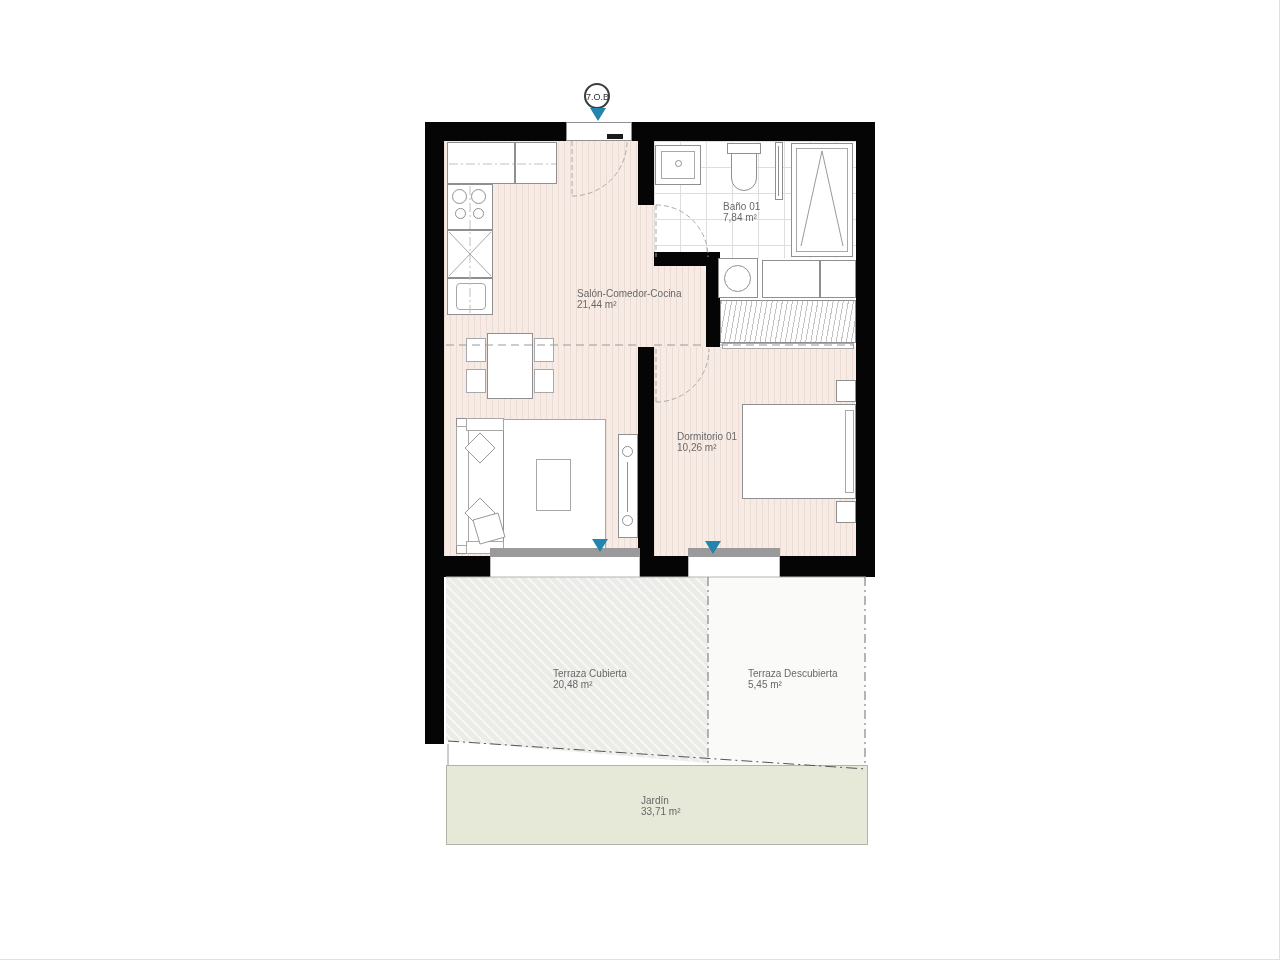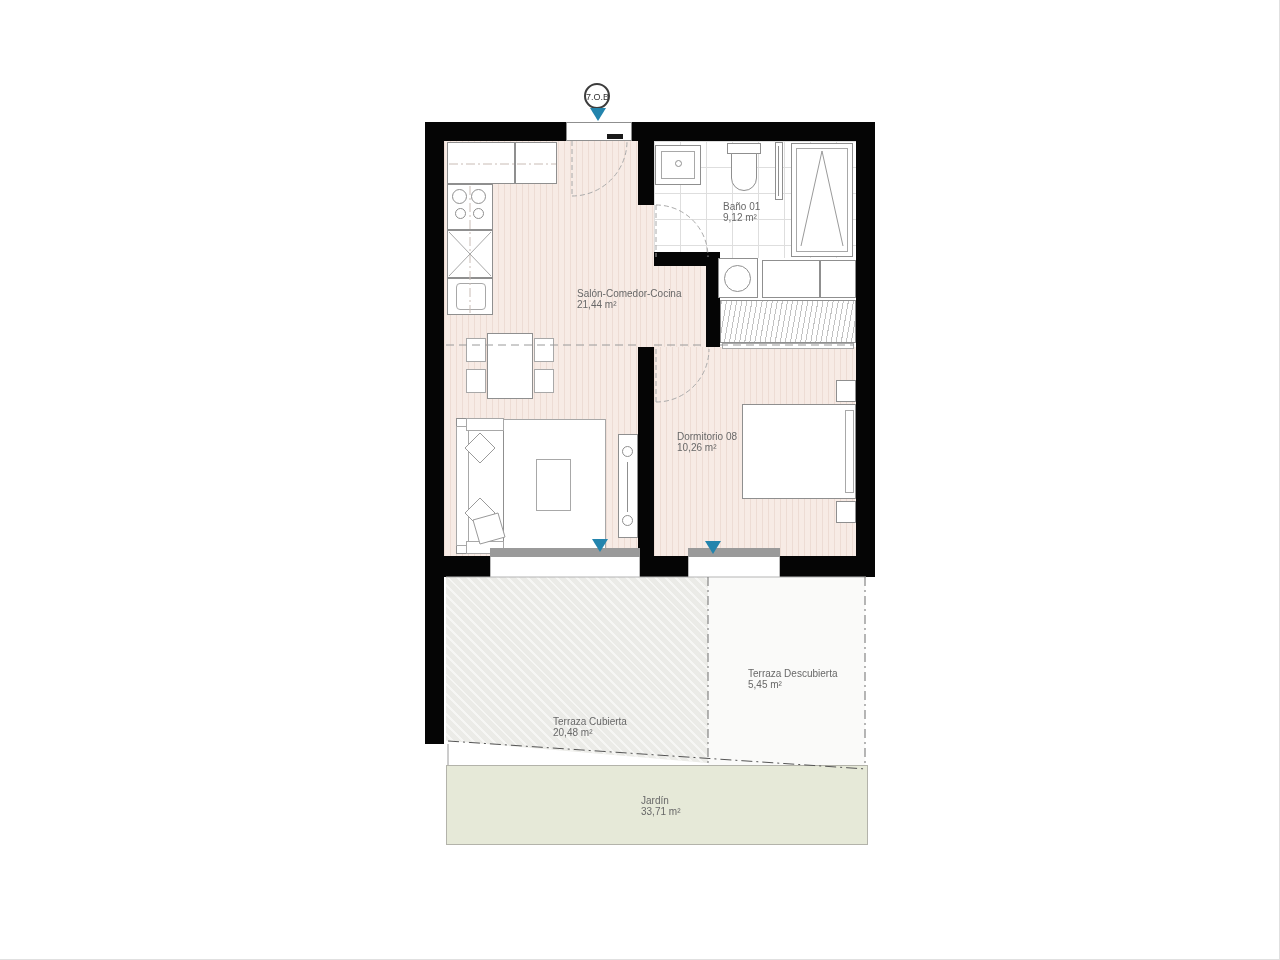--- a/index.html
+++ b/index.html
@@ -156,27 +156,27 @@
     <line x1="448" y1="741" x2="866" y2="769" stroke="#555" stroke-dasharray="11 4 2 4"></line>
     <line x1="448" y1="744" x2="448" y2="765" stroke="#9a9a9a"></line>
   </svg>
 
   <div class="room-label" style="left:577px;top:288px;">
     <span>Salón-Comedor-Cocina</span>
     <span>21,44 m²</span>
   </div>
   <div class="room-label" style="left:723px;top:201px;">
     <span>Baño 01</span>
-    <span>9,12 m²</span>
+    <span>7,84 m²</span>
   </div>
   <div class="room-label" style="left:677px;top:431px;">
-    <span>Dormitorio 08</span>
+    <span>Dormitorio 01</span>
     <span>10,26 m²</span>
   </div>
-  <div class="room-label" style="left:553px;top:668px;margin-top:48px;">
+  <div class="room-label" style="left:553px;top:668px;">
     <span>Terraza Cubierta</span>
     <span>20,48 m²</span>
   </div>
   <div class="room-label" style="left:748px;top:668px;">
     <span>Terraza Descubierta</span>
     <span>5,45 m²</span>
   </div>
   <div class="room-label" style="left:641px;top:795px;">
     <span>Jardín</span>
     <span>33,71 m²</span>

